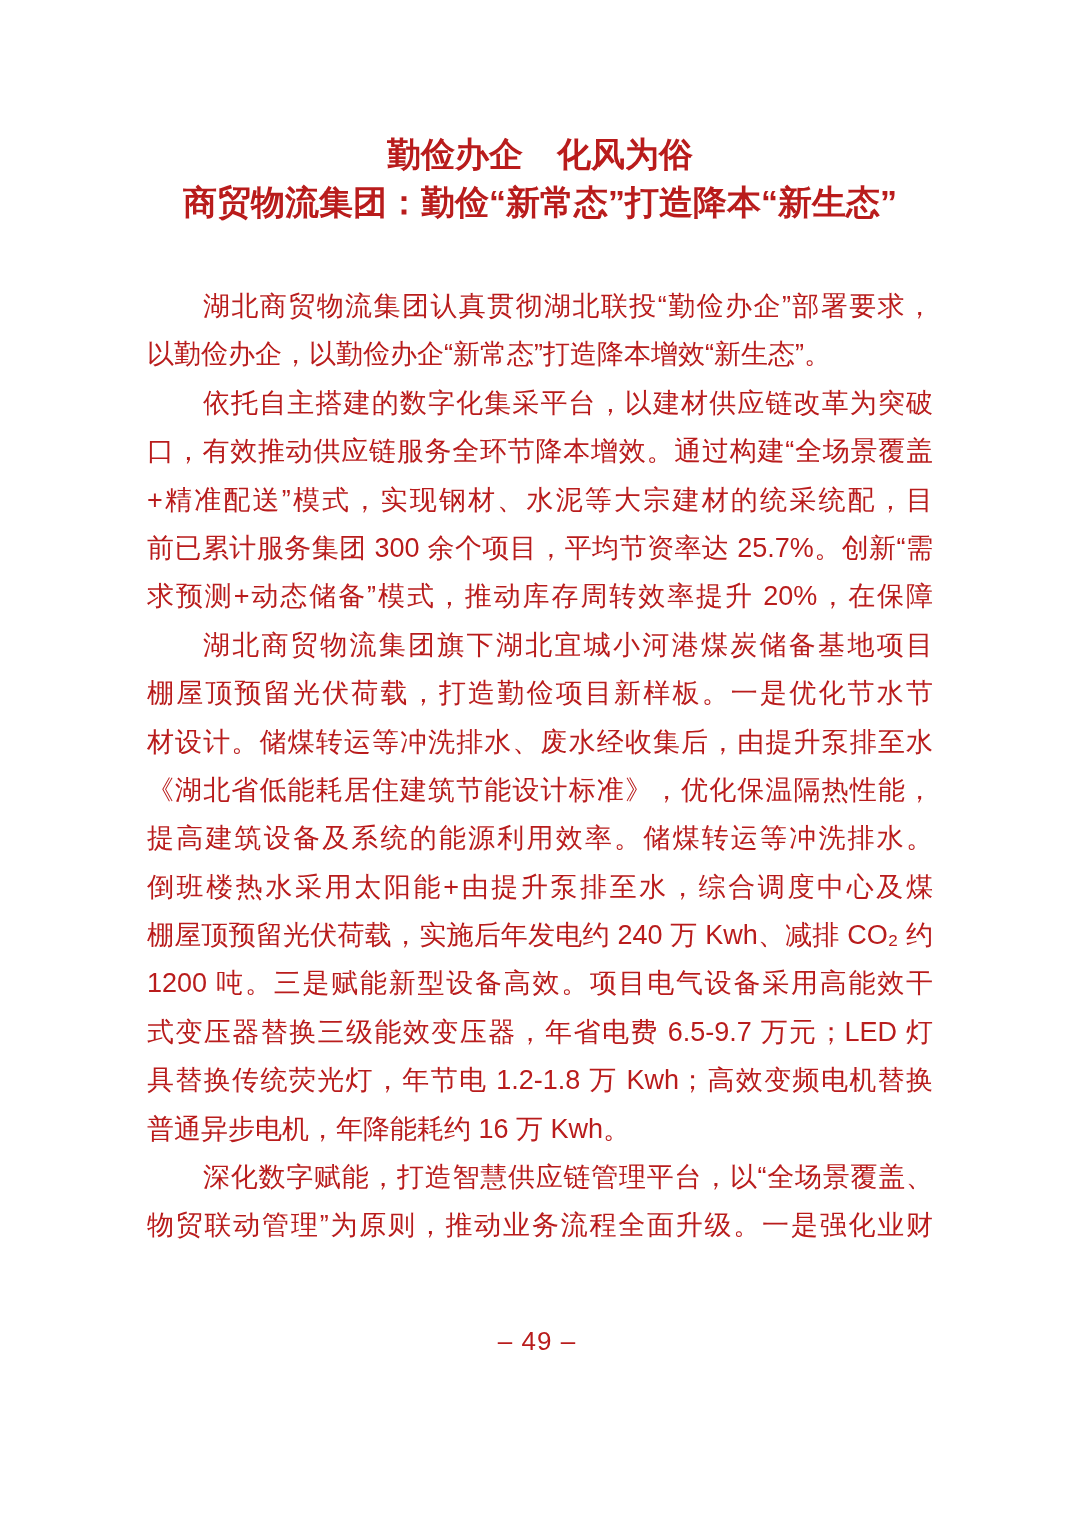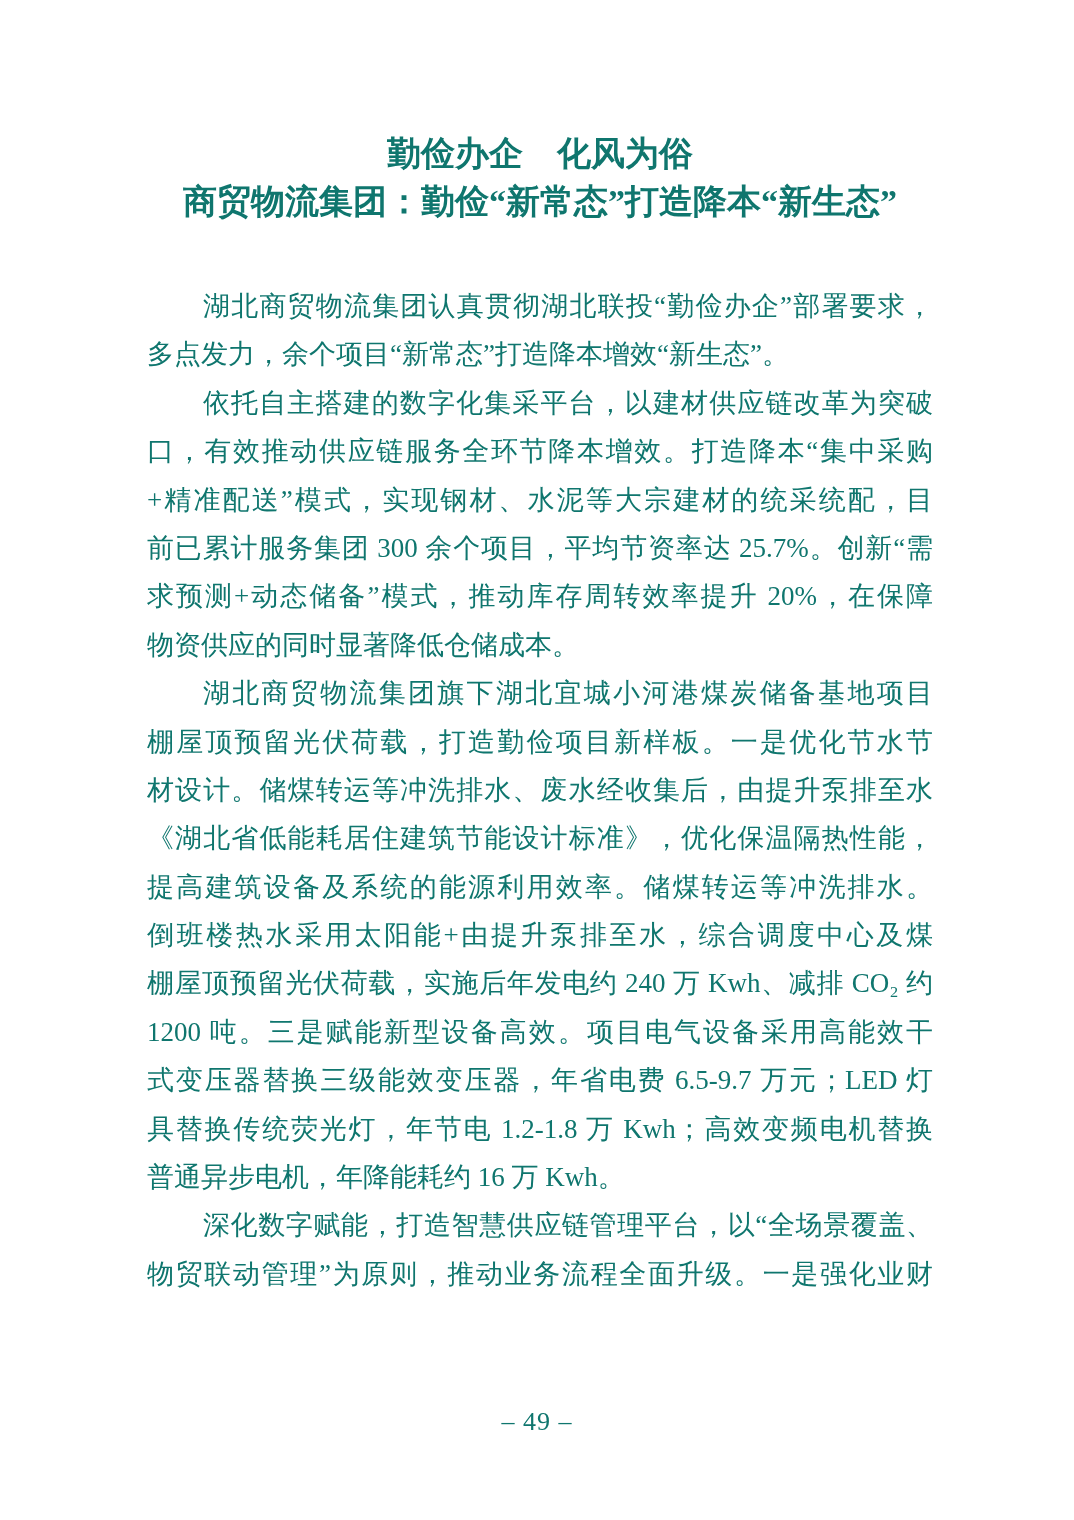--- a/index.html
+++ b/index.html
@@ -5,22 +5,22 @@
   html, body {
     margin: 0;
     padding: 0;
     background: #ffffff;
   }
   .page {
     position: relative;
     width: 1074px;
     height: 1520px;
     background: #ffffff;
-    color: #0f766e;
-    font-family: Liberation Serif, serif;
+    color: #b91c1c;
+    font-family: Liberation Sans, sans-serif;
     overflow: hidden;
   }
   .content {
     position: absolute;
     left: 147px;
     top: 0;
     width: 786px;
   }
   .doc-title {
     margin: 0;
@@ -48,47 +48,46 @@
     overflow: hidden;
   }
   .line.first {
     text-indent: 56px;
   }
   .line.para-end {
     text-align-last: left;
   }
   .page-number {
     position: absolute;
-    top: 1407px;
+    top: 1326px;
     left: 0;
     width: 100%;
     text-align: center;
     font-size: 26px;
     letter-spacing: 1px;
   }
 </style>
 </head>
 <body>
 
 <div class="page">
   <div class="content">
     <h1 class="doc-title first">勤俭办企　化风为俗</h1>
     <h1 class="doc-title">商贸物流集团：勤俭“新常态”打造降本“新生态”</h1>
     <div class="doc-body" id="doc-body">
         <div class="para">
           <div class="line first">湖北商贸物流集团认真贯彻湖北联投“勤俭办企”部署要求，</div>
-          <div class="line para-end">多点发力，余个项目“新常态”打造降本增效“新生态”。</div>
+          <div class="line para-end">以勤俭办企，以勤俭办企“新常态”打造降本增效“新生态”。</div>
         </div>
         <div class="para">
           <div class="line first">依托自主搭建的数字化集采平台，以建材供应链改革为突破</div>
-          <div class="line">口，有效推动供应链服务全环节降本增效。打造降本“集中采购</div>
+          <div class="line">口，有效推动供应链服务全环节降本增效。通过构建“全场景覆盖</div>
           <div class="line">+精准配送”模式，实现钢材、水泥等大宗建材的统采统配，目</div>
           <div class="line">前已累计服务集团 300 余个项目，平均节资率达 25.7%。创新“需</div>
           <div class="line">求预测+动态储备”模式，推动库存周转效率提升 20%，在保障</div>
-          <div class="line para-end">物资供应的同时显著降低仓储成本。</div>
         </div>
         <div class="para">
           <div class="line first">湖北商贸物流集团旗下湖北宜城小河港煤炭储备基地项目</div>
           <div class="line">棚屋顶预留光伏荷载，打造勤俭项目新样板。一是优化节水节</div>
           <div class="line">材设计。储煤转运等冲洗排水、废水经收集后，由提升泵排至水</div>
           <div class="line">《湖北省低能耗居住建筑节能设计标准》，优化保温隔热性能，</div>
           <div class="line">提高建筑设备及系统的能源利用效率。储煤转运等冲洗排水。</div>
           <div class="line">倒班楼热水采用太阳能+由提升泵排至水，综合调度中心及煤</div>
           <div class="line">棚屋顶预留光伏荷载，实施后年发电约 240 万 Kwh、减排 CO₂ 约</div>
           <div class="line">1200 吨。三是赋能新型设备高效。项目电气设备采用高能效干</div>

